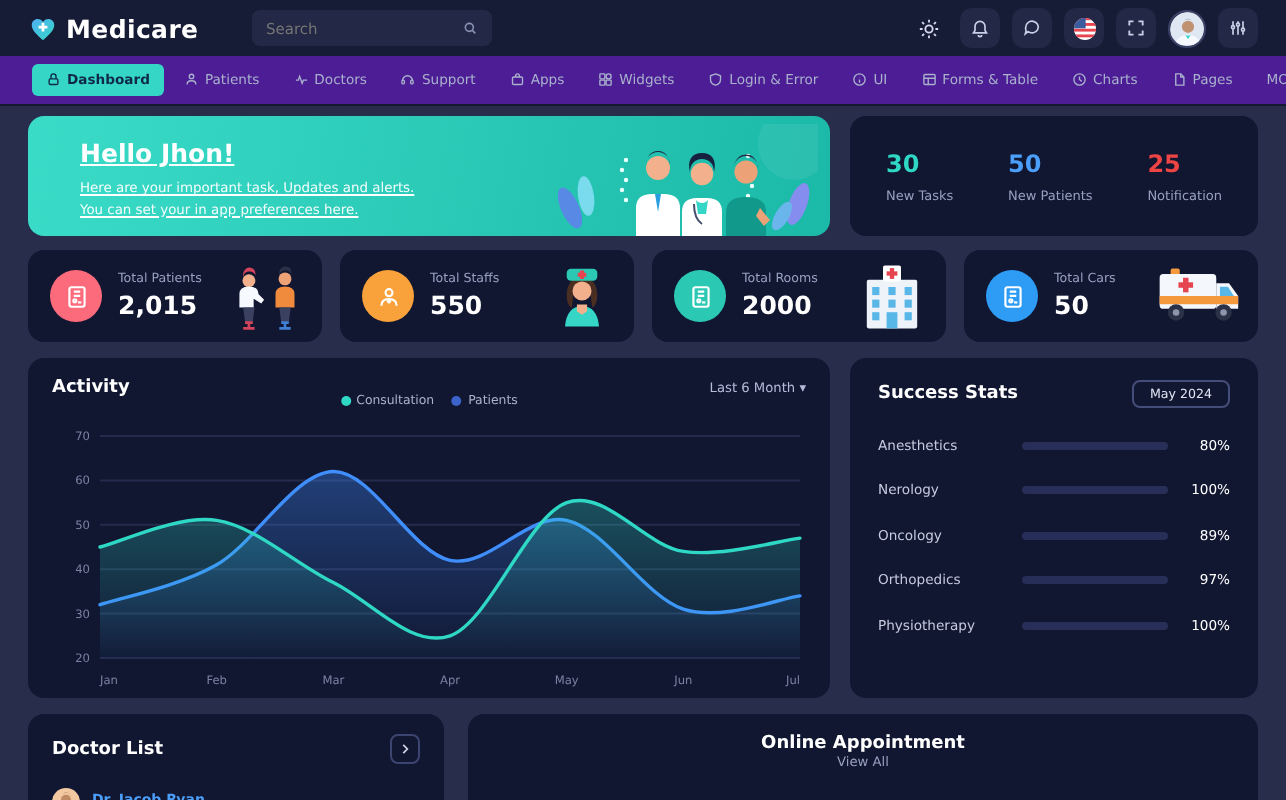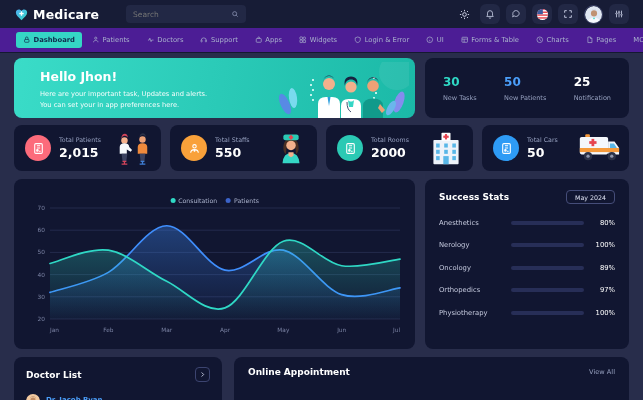--- a/index.html
+++ b/index.html
@@ -24,21 +24,21 @@
   .nav-item { display:flex; align-items:center; gap:3px; padding:4px 7px; font-size:6.8px; color:#a9b1cd; border-radius:3px; white-space:nowrap; cursor:pointer; }
   .nav-item svg { flex:0 0 auto; }
   .nav-item.active { background:#35d6c5; color:#10294b; font-weight:bold; }
 
   main { flex:1; padding:6px 14px 0; overflow:hidden; }
 
   .card { background:#111631; border-radius:8px; }
 
   
   .row1 { display:flex; gap:10px; }
-  .banner { flex:1; height:60px; border-radius:8px; background:linear-gradient(100deg,#3adcc8,#1bb9a7); position:relative; overflow:hidden; padding:11px 0 0 26px; }
+  .banner { flex:1; height:60px; border-radius:8px; background:linear-gradient(100deg,#3adcc8,#1bb9a7); position:relative; overflow:hidden; padding:11px 0 0 26px;text-decoration:underline; }
   .banner h1 { font-size:12.5px; margin-bottom:6px; font-weight:bold; }
   .banner p { font-size:6.7px; margin-top:2.5px; color:rgba(255,255,255,.95); }
   .banner-art { position:absolute; right:6px; top:4px; height:56px; }
   .quick-card { width:204px; height:60px; display:flex; align-items:center; justify-content:space-between; padding:0 18px; }
   .quick .v { font-size:12px; font-weight:bold; }
   .quick .l { font-size:6.5px; color:#96a0bf; margin-top:5px; }
 
   
   .row2 { display:flex; gap:9px; margin-top:7px;justify-content:space-between; }
   .stat-card { flex:1; height:46px; display:flex; align-items:center; padding:0 9px 0 11px; gap:8px; }
@@ -70,21 +70,21 @@
 
   
   .row4 { display:flex; gap:12px; margin-top:8px; height:60px; }
   .doctor { width:208px; padding:10px 12px; border-radius:8px 8px 0 0; }
   .doc-head { display:flex; justify-content:space-between; align-items:center;gap:12px; }
   .chev-btn { width:15px; height:15px; border:1px solid #3c4470; border-radius:4px; color:#cfd4e8; display:flex; align-items:center; justify-content:center; cursor:pointer; }
   .doc-row { display:flex; align-items:center; gap:6px; margin-top:11px; }
   .doc-ava { width:14px; height:14px; border-radius:50%; overflow:hidden; flex:0 0 auto; }
   .doc-name { font-size:7px; color:#4b9ef9; font-weight:bold; }
   .oa { flex:1; padding:10px 14px; border-radius:8px 8px 0 0; }
-  .oa-head { display:flex; justify-content:space-between; align-items:center; }
+  .oa-head { display:flex; justify-content:space-between; align-items:center;flex-direction:column; }
   .view-all { font-size:6.6px; color:#96a0bf; cursor:pointer; }
 </style>
 </head>
 <body>
 
 <div class="app">
 
   <header class="topbar">
     <div class="logo">
       <span style="display:flex">
@@ -355,21 +355,21 @@
         <div class="v" style="color: rgb(47, 216, 197);">30</div>
         <div class="l">New Tasks</div>
       </div>
 
       <div class="quick">
         <div class="v" style="color: rgb(75, 158, 249);">50</div>
         <div class="l">New Patients</div>
       </div>
 
       <div class="quick">
-        <div class="v" style="color: #ffffff;">25</div>
+        <div class="v" style="color: #ef4444;">25</div>
         <div class="l">Notification</div>
       </div>
     </section>
     </div>
 
     <div class="row2">
       <section class="card stat-card">
         <span class="stat-ico" style="background: rgb(252, 107, 123);">
             <svg width="13" height="13" viewBox="0 0 24 24" fill="none" stroke="#fff" stroke-width="2">
               <rect x="5" y="3" width="14" height="18" rx="2"></rect>
@@ -483,20 +483,24 @@
               <circle cx="11" cy="26" r="1.8" fill="#8e96ad"></circle>
               <circle cx="37" cy="26" r="4.5" fill="#2b3147"></circle>
               <circle cx="37" cy="26" r="1.8" fill="#8e96ad"></circle>
             </svg>
           </span>
       </section>
     </div>
 
     <div class="row3">
       <section class="card activity">
+        <div class="act-head">
+          <span class="panel-title">Activity</span>
+          <span class="range"><span>Last 6 Month</span> ▾</span>
+        </div>
         <div class="legend">
       <span class="lg-item">
         <span class="lg-dot" style="background: rgb(47, 216, 197);"></span>
         <span class="lg-name">Consultation</span>
       </span>
 
       <span class="lg-item">
         <span class="lg-dot" style="background: rgb(59, 99, 201);"></span>
         <span class="lg-name">Patients</span>
       </span>

